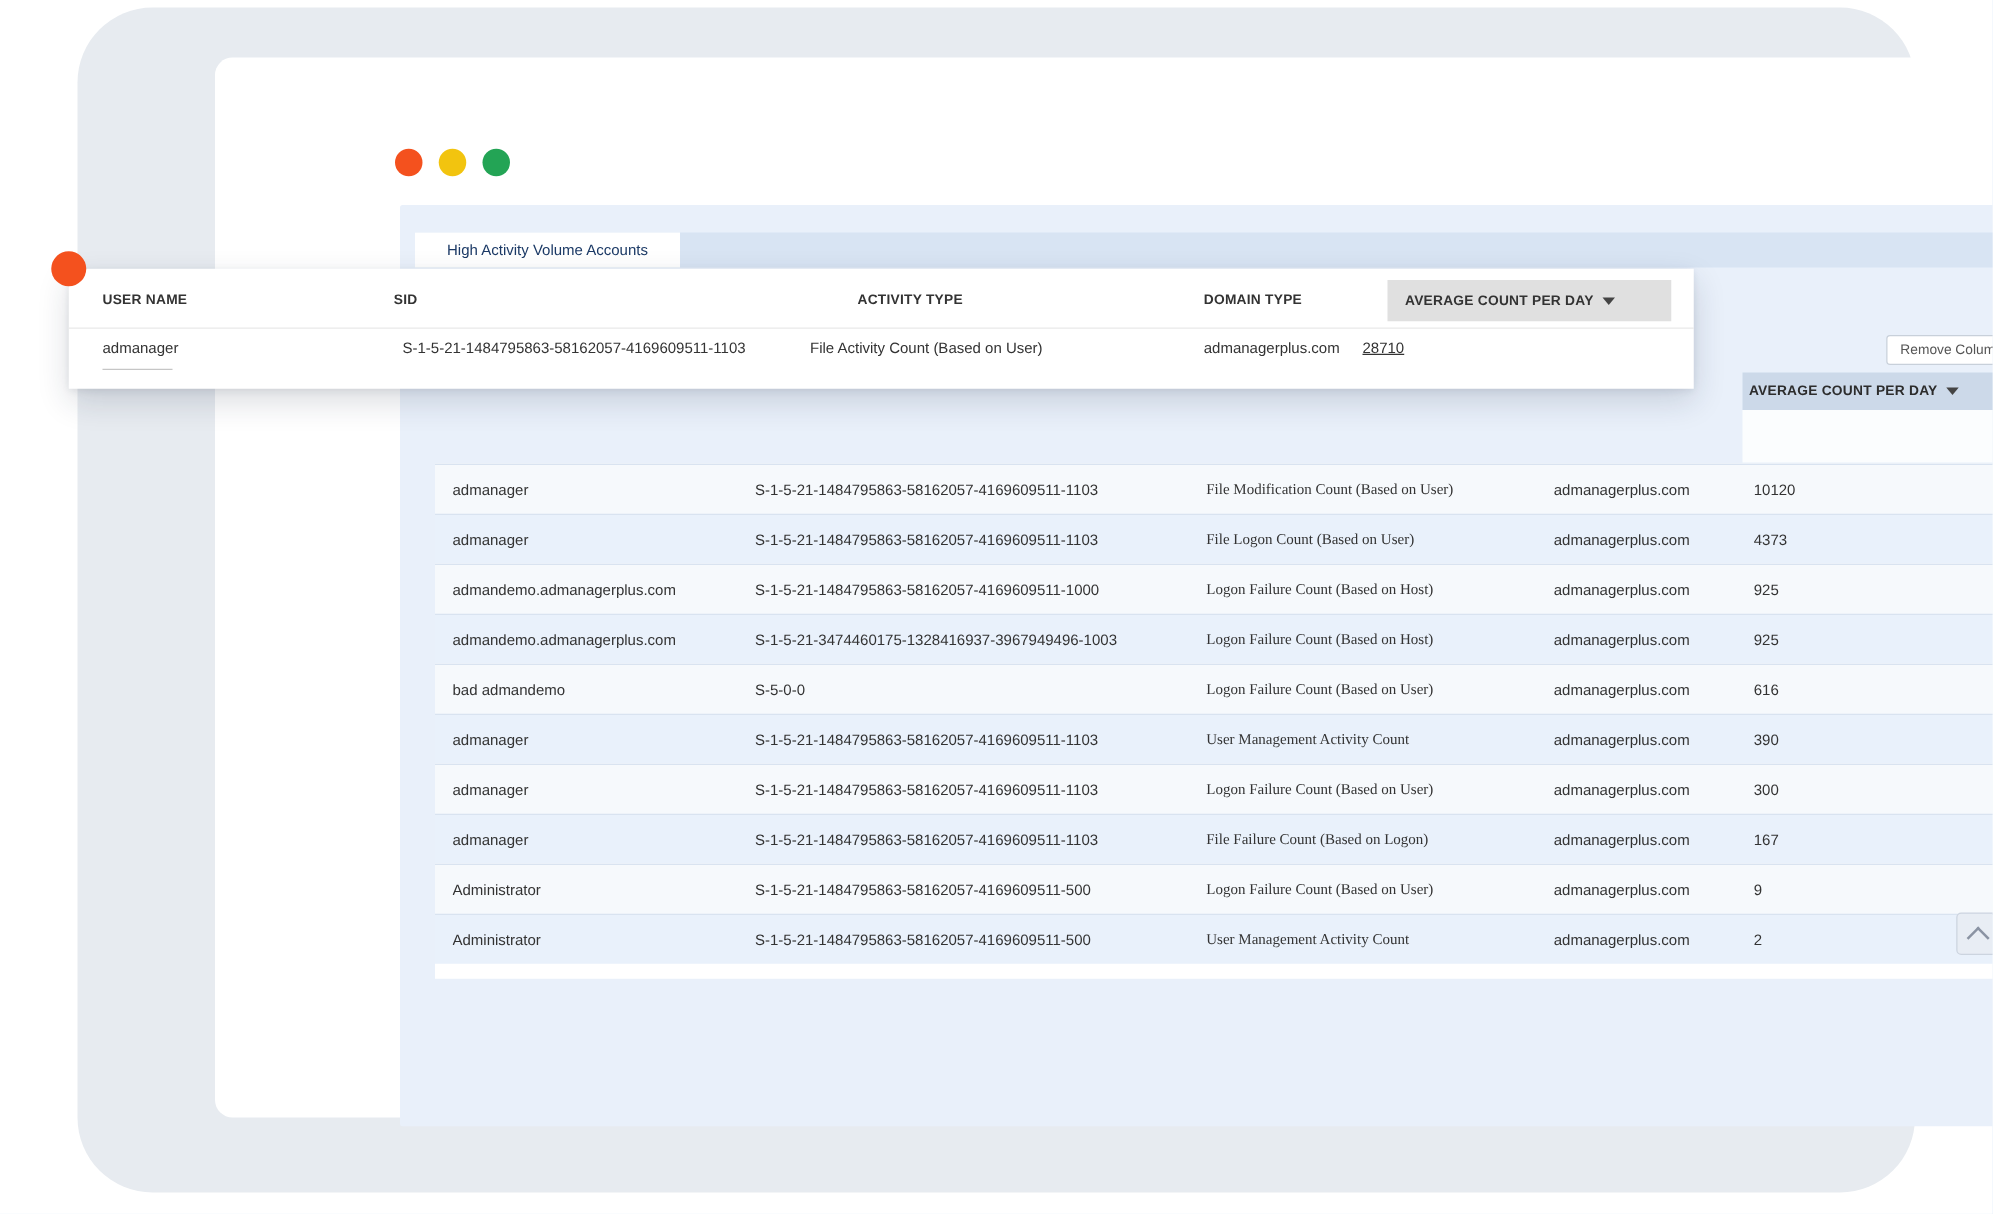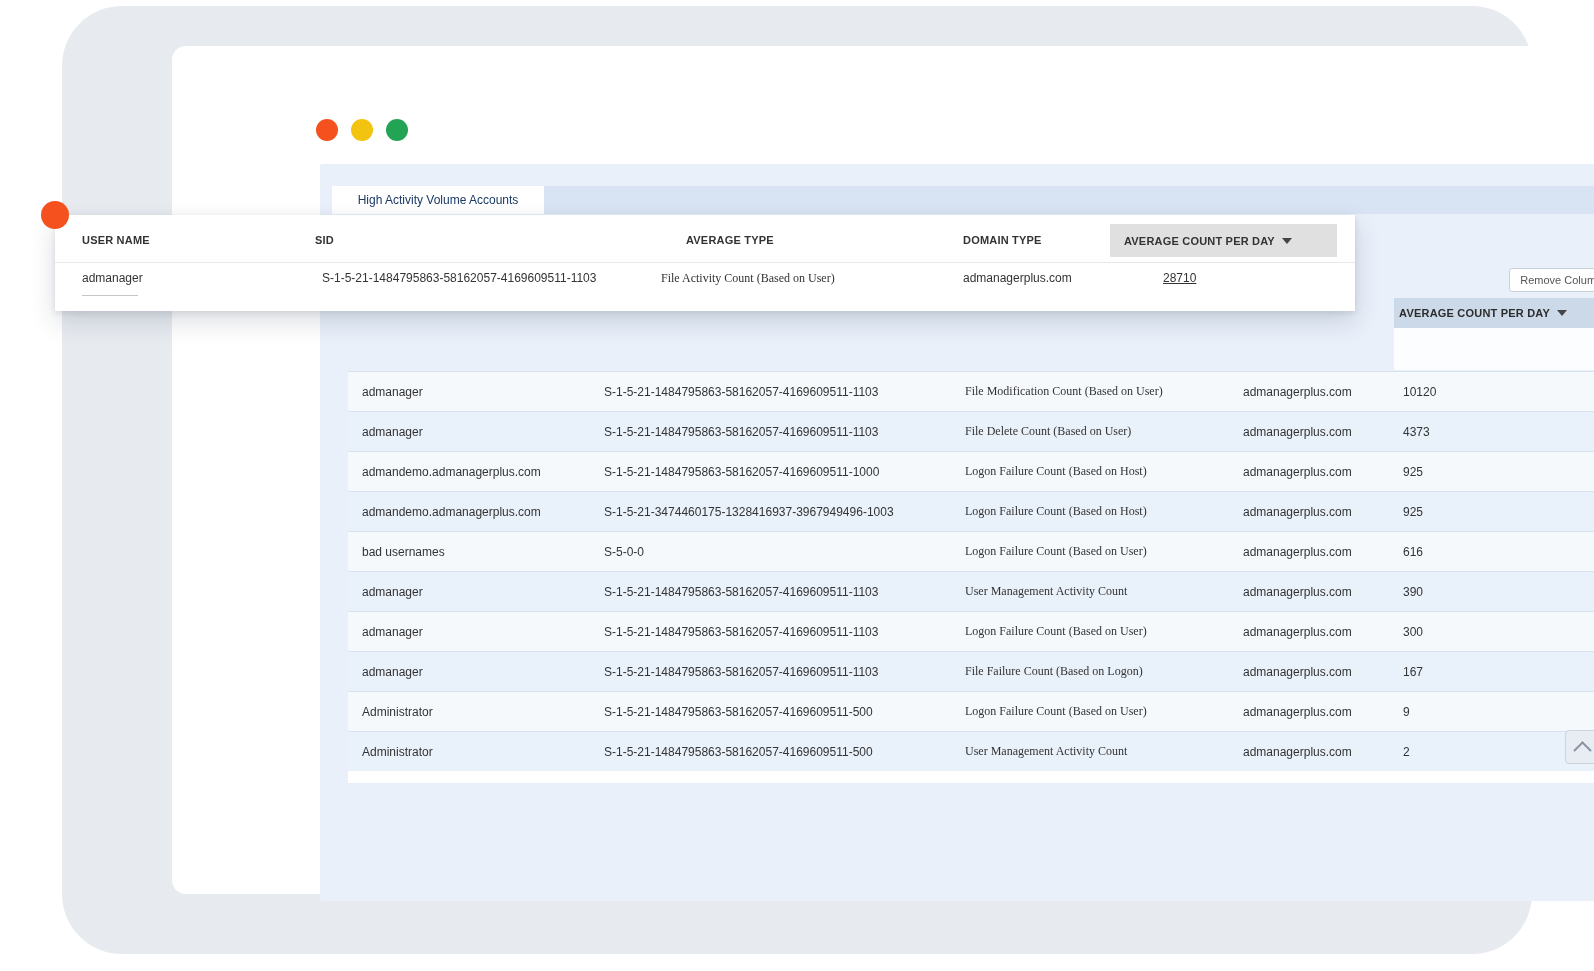--- a/index.html
+++ b/index.html
@@ -111,22 +111,22 @@
   .h-count-box{
     position:absolute;left:1055px;top:9px;width:227px;height:33px;
     background:var(--drag-header-gray,#e0e0e0);
     display:flex;align-items:center;padding-left:14px;box-sizing:border-box;
     font-size:11px;font-weight:bold;color:#333;letter-spacing:.2px;white-space:nowrap;
   }
   .drag-sep{position:absolute;left:0;top:47px;width:100%;height:1px;background:#e9e9e9;}
   .drag-panel .dval{
     position:absolute;top:56px;font-size:12px;color:#333;white-space:nowrap;
   }
-  .d-user{left:27px;} .d-sid{left:267px;} .d-activity{left:606px;font-family:Liberation Serif, serif;}
-  .d-domain{left:908px;} .d-count{left:1108px;text-decoration:underline;}
+  .d-user{left:27px;} .d-sid{left:267px;} .d-activity{left:593px;}
+  .d-domain{left:908px;} .d-count{left:1035px;text-decoration:underline;}
   .user-underline{position:absolute;left:27px;top:80px;width:56px;height:1px;background:#c6c6c6;}
 
   .cursor-dot{
     position:absolute;left:41px;top:201px;width:28px;height:28px;border-radius:50%;
     background:var(--cursor-orange,#f4511e);z-index:60;
   }
 </style>
 </head>
 <body>
 
@@ -157,40 +157,40 @@
           <div class="trow odd">
     <span class="c c-user">admanager</span>
     <span class="c c-sid">S-1-5-21-1484795863-58162057-4169609511-1103</span>
     <span class="c c-activity">File Modification Count (Based on User)</span>
     <span class="c c-domain">admanagerplus.com</span>
     <span class="c c-count">10120</span>
   </div>
           <div class="trow even">
     <span class="c c-user">admanager</span>
     <span class="c c-sid">S-1-5-21-1484795863-58162057-4169609511-1103</span>
-    <span class="c c-activity">File Delete Count (Based on User)</span>
+    <span class="c c-activity">File Logon Count (Based on User)</span>
     <span class="c c-domain">admanagerplus.com</span>
     <span class="c c-count">4373</span>
   </div>
           <div class="trow odd">
     <span class="c c-user">admandemo.admanagerplus.com</span>
     <span class="c c-sid">S-1-5-21-1484795863-58162057-4169609511-1000</span>
     <span class="c c-activity">Logon Failure Count (Based on Host)</span>
     <span class="c c-domain">admanagerplus.com</span>
     <span class="c c-count">925</span>
   </div>
           <div class="trow even">
     <span class="c c-user">admandemo.admanagerplus.com</span>
     <span class="c c-sid">S-1-5-21-3474460175-1328416937-3967949496-1003</span>
     <span class="c c-activity">Logon Failure Count (Based on Host)</span>
     <span class="c c-domain">admanagerplus.com</span>
     <span class="c c-count">925</span>
   </div>
           <div class="trow odd">
-    <span class="c c-user">bad usernames</span>
+    <span class="c c-user">bad admandemo</span>
     <span class="c c-sid">S-5-0-0</span>
     <span class="c c-activity">Logon Failure Count (Based on User)</span>
     <span class="c c-domain">admanagerplus.com</span>
     <span class="c c-count">616</span>
   </div>
           <div class="trow even">
     <span class="c c-user">admanager</span>
     <span class="c c-sid">S-1-5-21-1484795863-58162057-4169609511-1103</span>
     <span class="c c-activity">User Management Activity Count</span>
     <span class="c c-domain">admanagerplus.com</span>
@@ -230,21 +230,21 @@
         <span class="chevron-up"></span>
       </button>
 
     </div>
   </div>
 </div>
 
 <div class="drag-panel">
   <span class="hlabel h-user">USER NAME</span>
   <span class="hlabel h-sid">SID</span>
-  <span class="hlabel h-activity">AVERAGE TYPE</span>
+  <span class="hlabel h-activity">ACTIVITY TYPE</span>
   <span class="hlabel h-domain">DOMAIN TYPE</span>
   <div class="h-count-box">
     <span>AVERAGE COUNT PER DAY</span>
     <span class="caret-down"></span>
   </div>
 
   <div class="drag-sep"></div>
 
   <span class="dval d-user">admanager</span>
   <span class="user-underline"></span>

